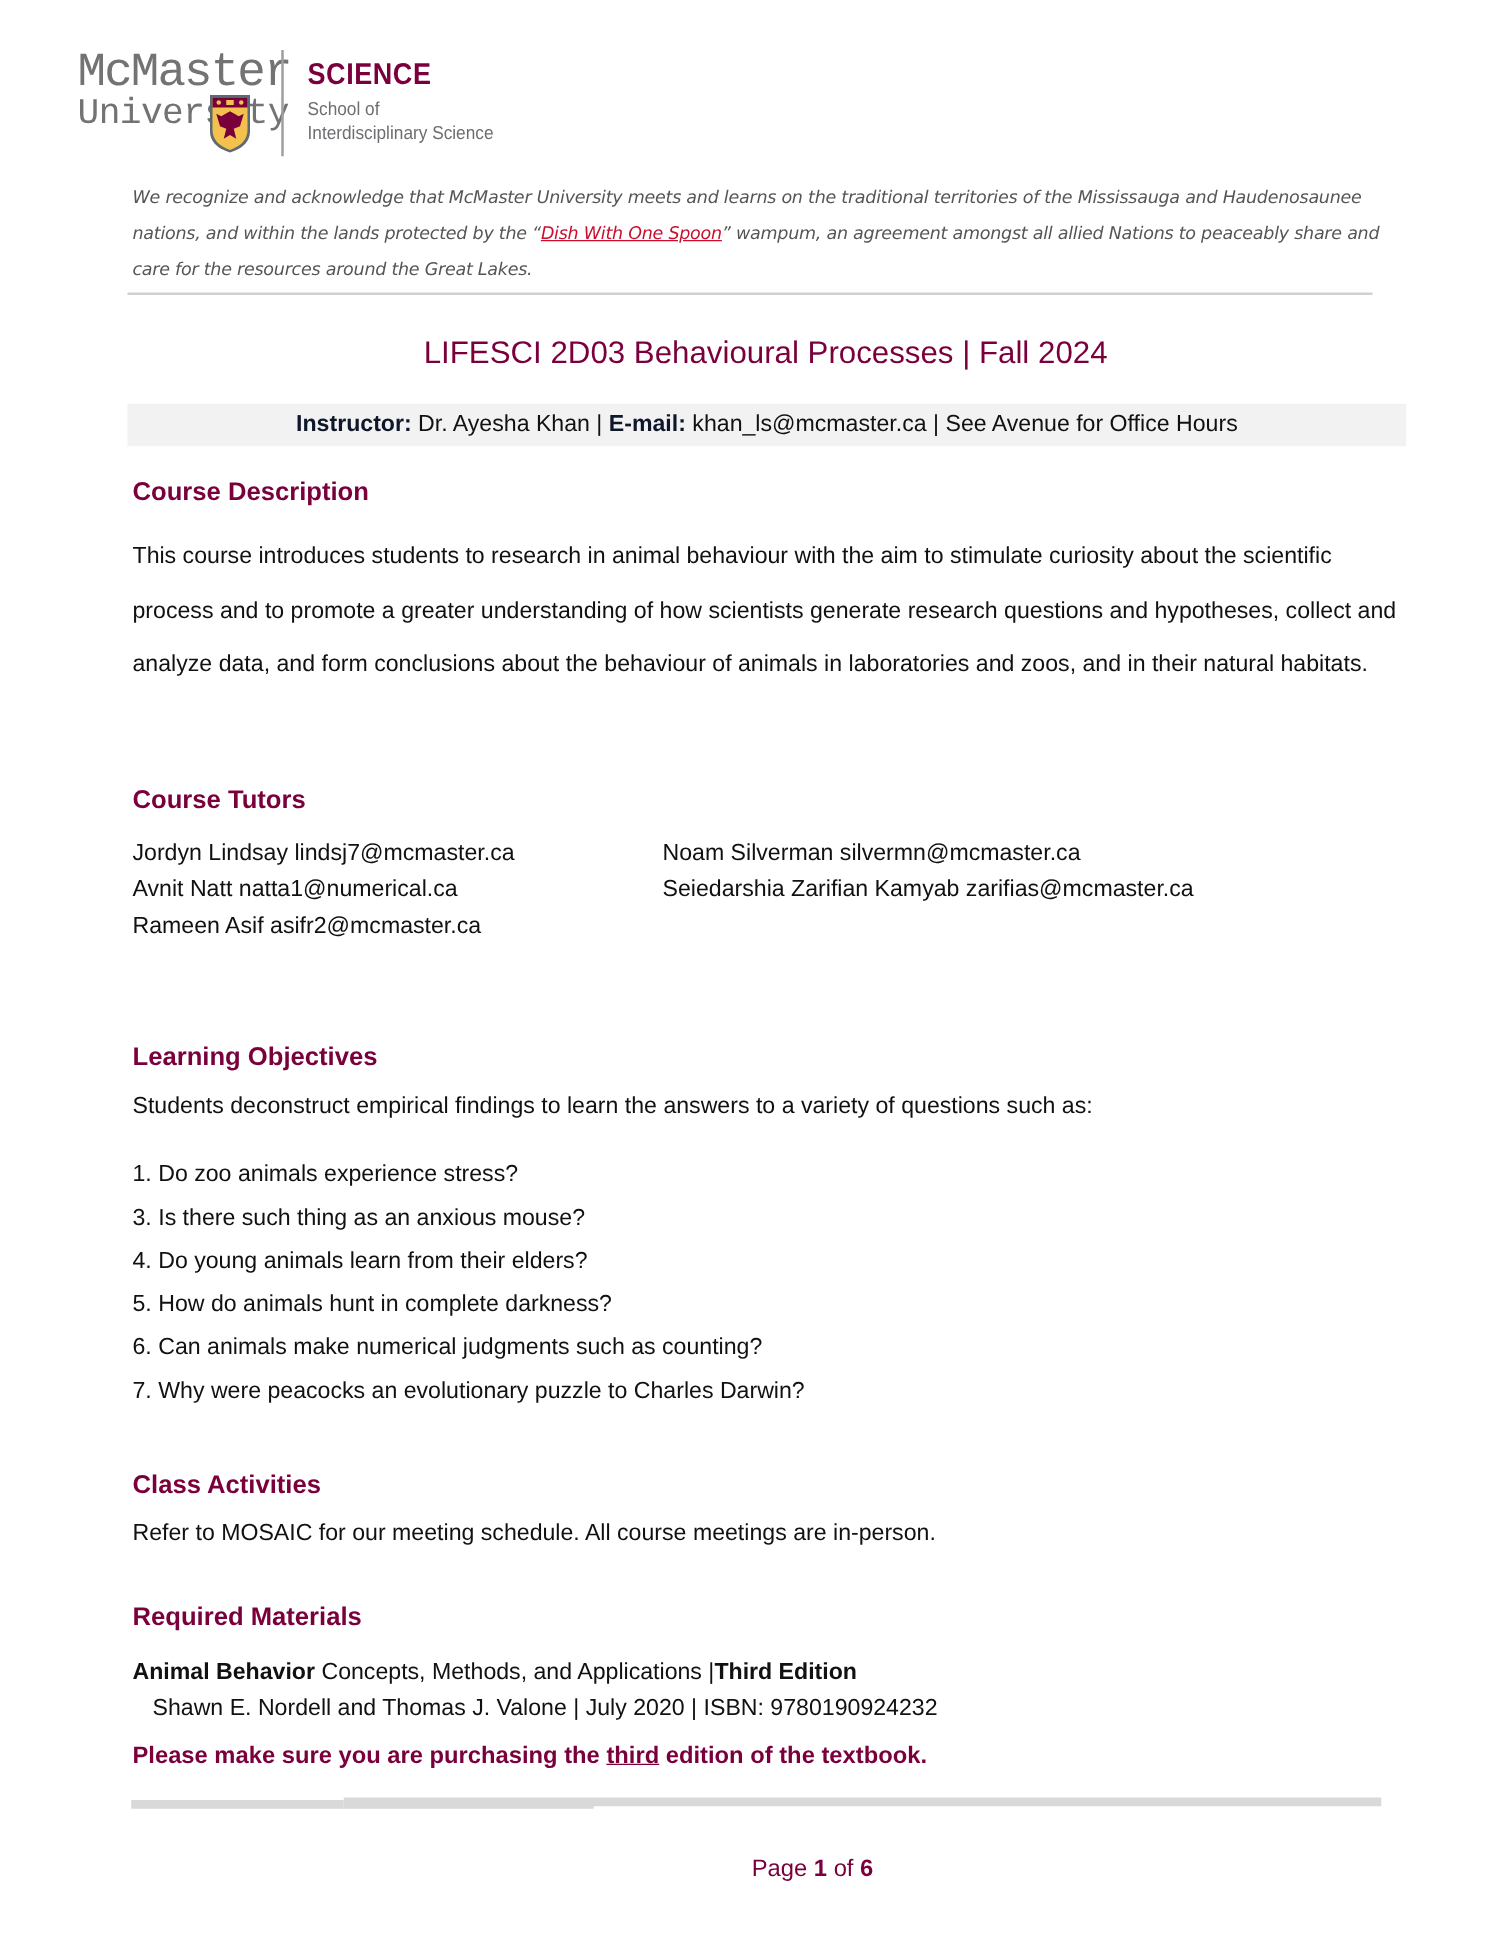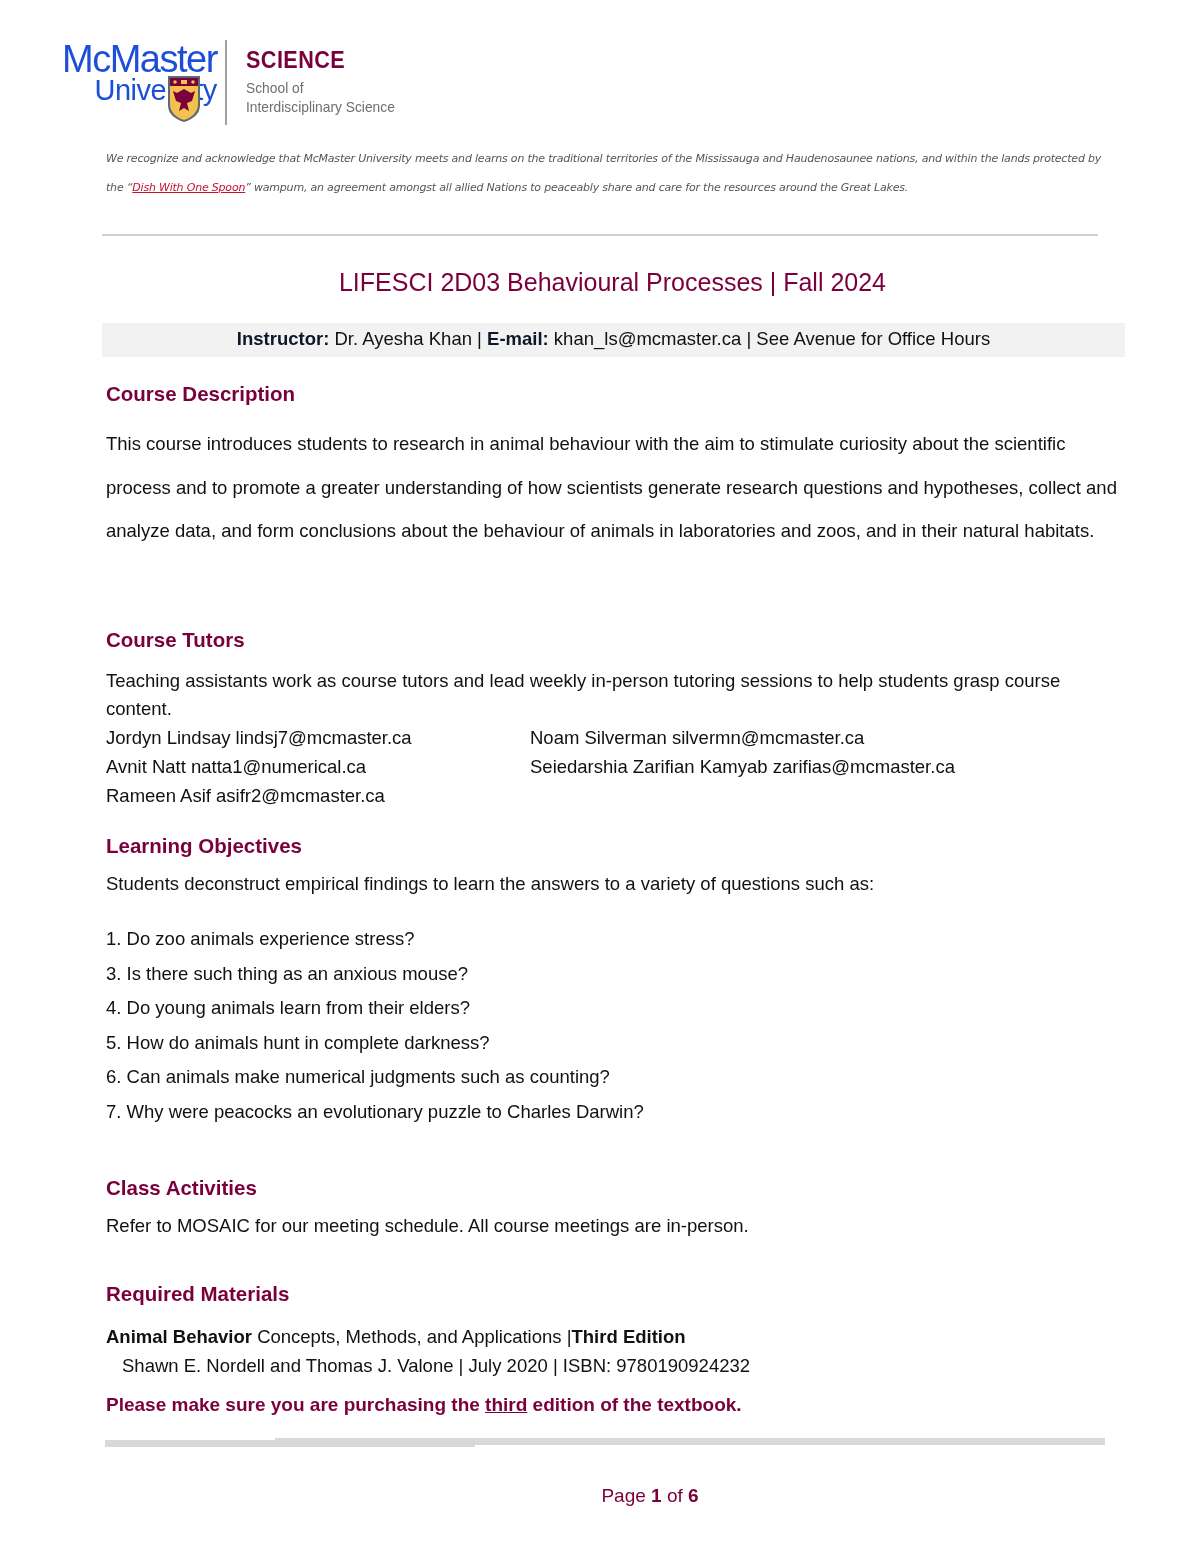--- a/index.html
+++ b/index.html
@@ -1,29 +1,29 @@
 <!DOCTYPE html>
 <html><head>
 <meta charset="utf-8">
 <style>
   html, body { margin: 0; padding: 0; background: #ffffff; }
   body { width: 1200px; height: 1553px; position: relative; font-family: "Liberation Sans", sans-serif; color: #111; overflow: hidden; }
   .abs { position: absolute; }
 
   
-  .logo-mcm { left: 62px; top: 40px; font-family: Liberation Sans, sans-serif; color: #1d4ed8; line-height: 1; text-align: right; }
+  .logo-mcm { left: 62px; top: 40px; font-family: Liberation Mono, monospace; color: #737373; line-height: 1; }
   .logo-mcm .l1 { font-size: 38px; letter-spacing: -1.5px; }
   .logo-mcm .l2 { font-size: 29px; letter-spacing: -0.5px; margin-top: -2px; }
   .crest { left: 167px; top: 75px; width: 34px; height: 48px; }
   .logo-divider { left: 225px; top: 40px; width: 2px; height: 85px; background: #9aa0a4; }
   .logo-science { left: 246px; top: 46px; font-family: "Liberation Sans", sans-serif; font-weight: bold; font-size: 24px; color: #7a003c; letter-spacing: 0.5px; transform: scaleX(0.9); transform-origin: left; }
   .logo-school { left: 246px; top: 78px; font-size: 15px; color: #6d6e71; line-height: 19px; transform: scaleX(0.92); transform-origin: left; }
 
   
-  .ack { left: 106px; top: 144px; width: 1010px; font-family: "DejaVu Sans", sans-serif; font-style: italic; font-size: 11px; color: #555; line-height: 29px; letter-spacing: -0.2px; }
+  .ack { left: 106px; top: 144px; width: 1010px; font-family: "DejaVu Sans", sans-serif; font-style: italic; font-size: 14px; color: #555; line-height: 29px; letter-spacing: -0.2px; }
   .ack a { color: #c8102e; text-decoration: underline; }
   .ack-rule { left: 102px; top: 234px; width: 996px; height: 2px; background: #d0d0d0; }
 
   
   .title { left: 0; top: 268px; width: 1225px; text-align: center; font-size: 25px; color: #7a003c; letter-spacing: 0px; }
   .instructor-bar { left: 102px; top: 323px; width: 1023px; height: 34px; background: #f2f2f2; }
   .instructor { left: 102px; top: 328px; width: 1023px; text-align: center; font-size: 18.5px; color: #111; }
   .instructor .lbl { color: #0f172a; font-weight: bold; }
 
   h2 { margin: 0; font-size: 20.5px; font-weight: bold; color: #7a003c; }
@@ -89,21 +89,20 @@
 <div class="abs instructor-bar"></div>
 <div class="abs instructor">
   <span class="lbl">Instructor:</span><span> Dr. Ayesha Khan | </span><span class="lbl">E-mail:</span><span> khan_ls@mcmaster.ca | See Avenue for Office Hours</span>
 </div>
 
 <h2 class="abs h-desc">Course Description</h2>
 <div class="abs body desc">This course introduces students to research in animal behaviour with the aim to stimulate curiosity about the scientific process and to promote a greater understanding of how scientists generate research questions and hypotheses, collect and analyze data, and form conclusions about the behaviour of animals in laboratories and zoos, and in their natural habitats.</div>
 
 <h2 class="abs h-tutors">Course Tutors</h2>
 <div class="abs body tutors-intro">
-  <div>Teaching assistants work as course tutors and lead weekly in-person tutoring sessions to help students grasp course content.</div>
   <div style="display:grid; grid-template-columns: 424px auto;">
     <div class="tutor"><span>Jordyn Lindsay</span> <span>lindsj7@mcmaster.ca</span></div>
     <div class="tutor"><span>Noam Silverman</span> <span>silvermn@mcmaster.ca</span></div>
     <div class="tutor"><span>Avnit Natt</span> <span>natta1@numerical.ca</span></div>
     <div class="tutor"><span>Seiedarshia Zarifian Kamyab</span> <span>zarifias@mcmaster.ca</span></div>
     <div class="tutor"><span>Rameen Asif</span> <span>asifr2@mcmaster.ca</span></div>
   </div>
 </div>
 
 <h2 class="abs h-obj">Learning Objectives</h2>

